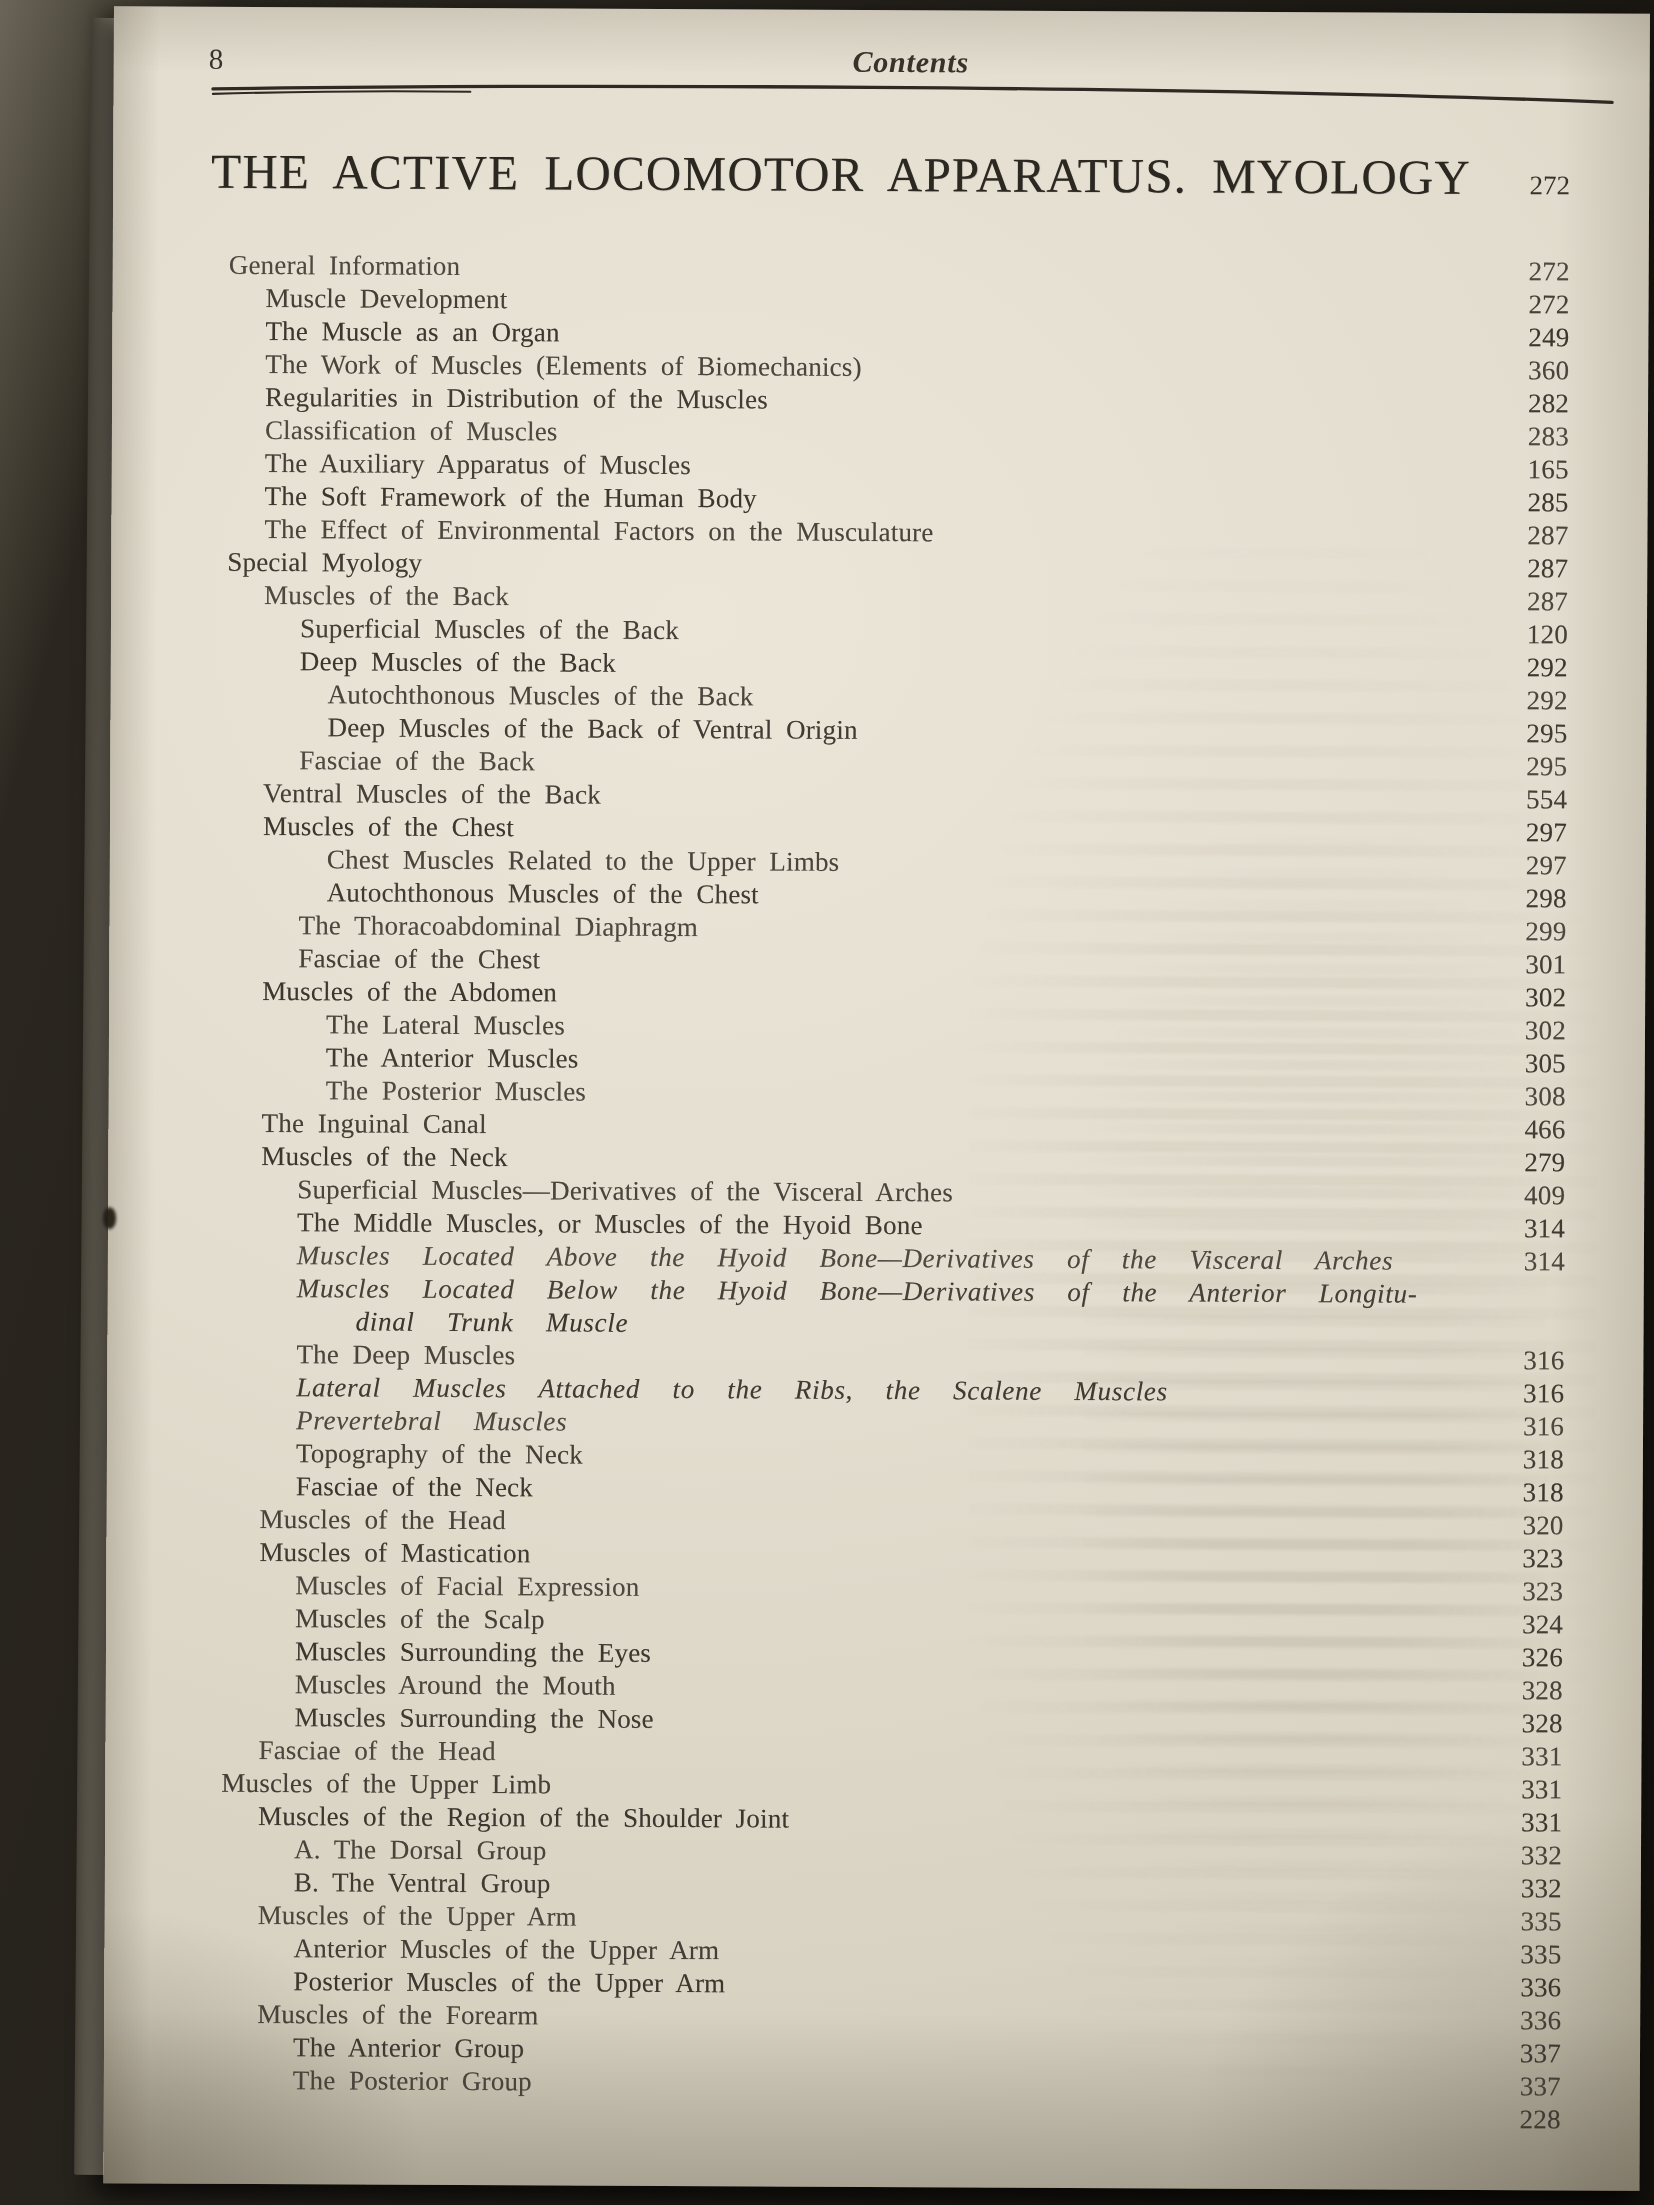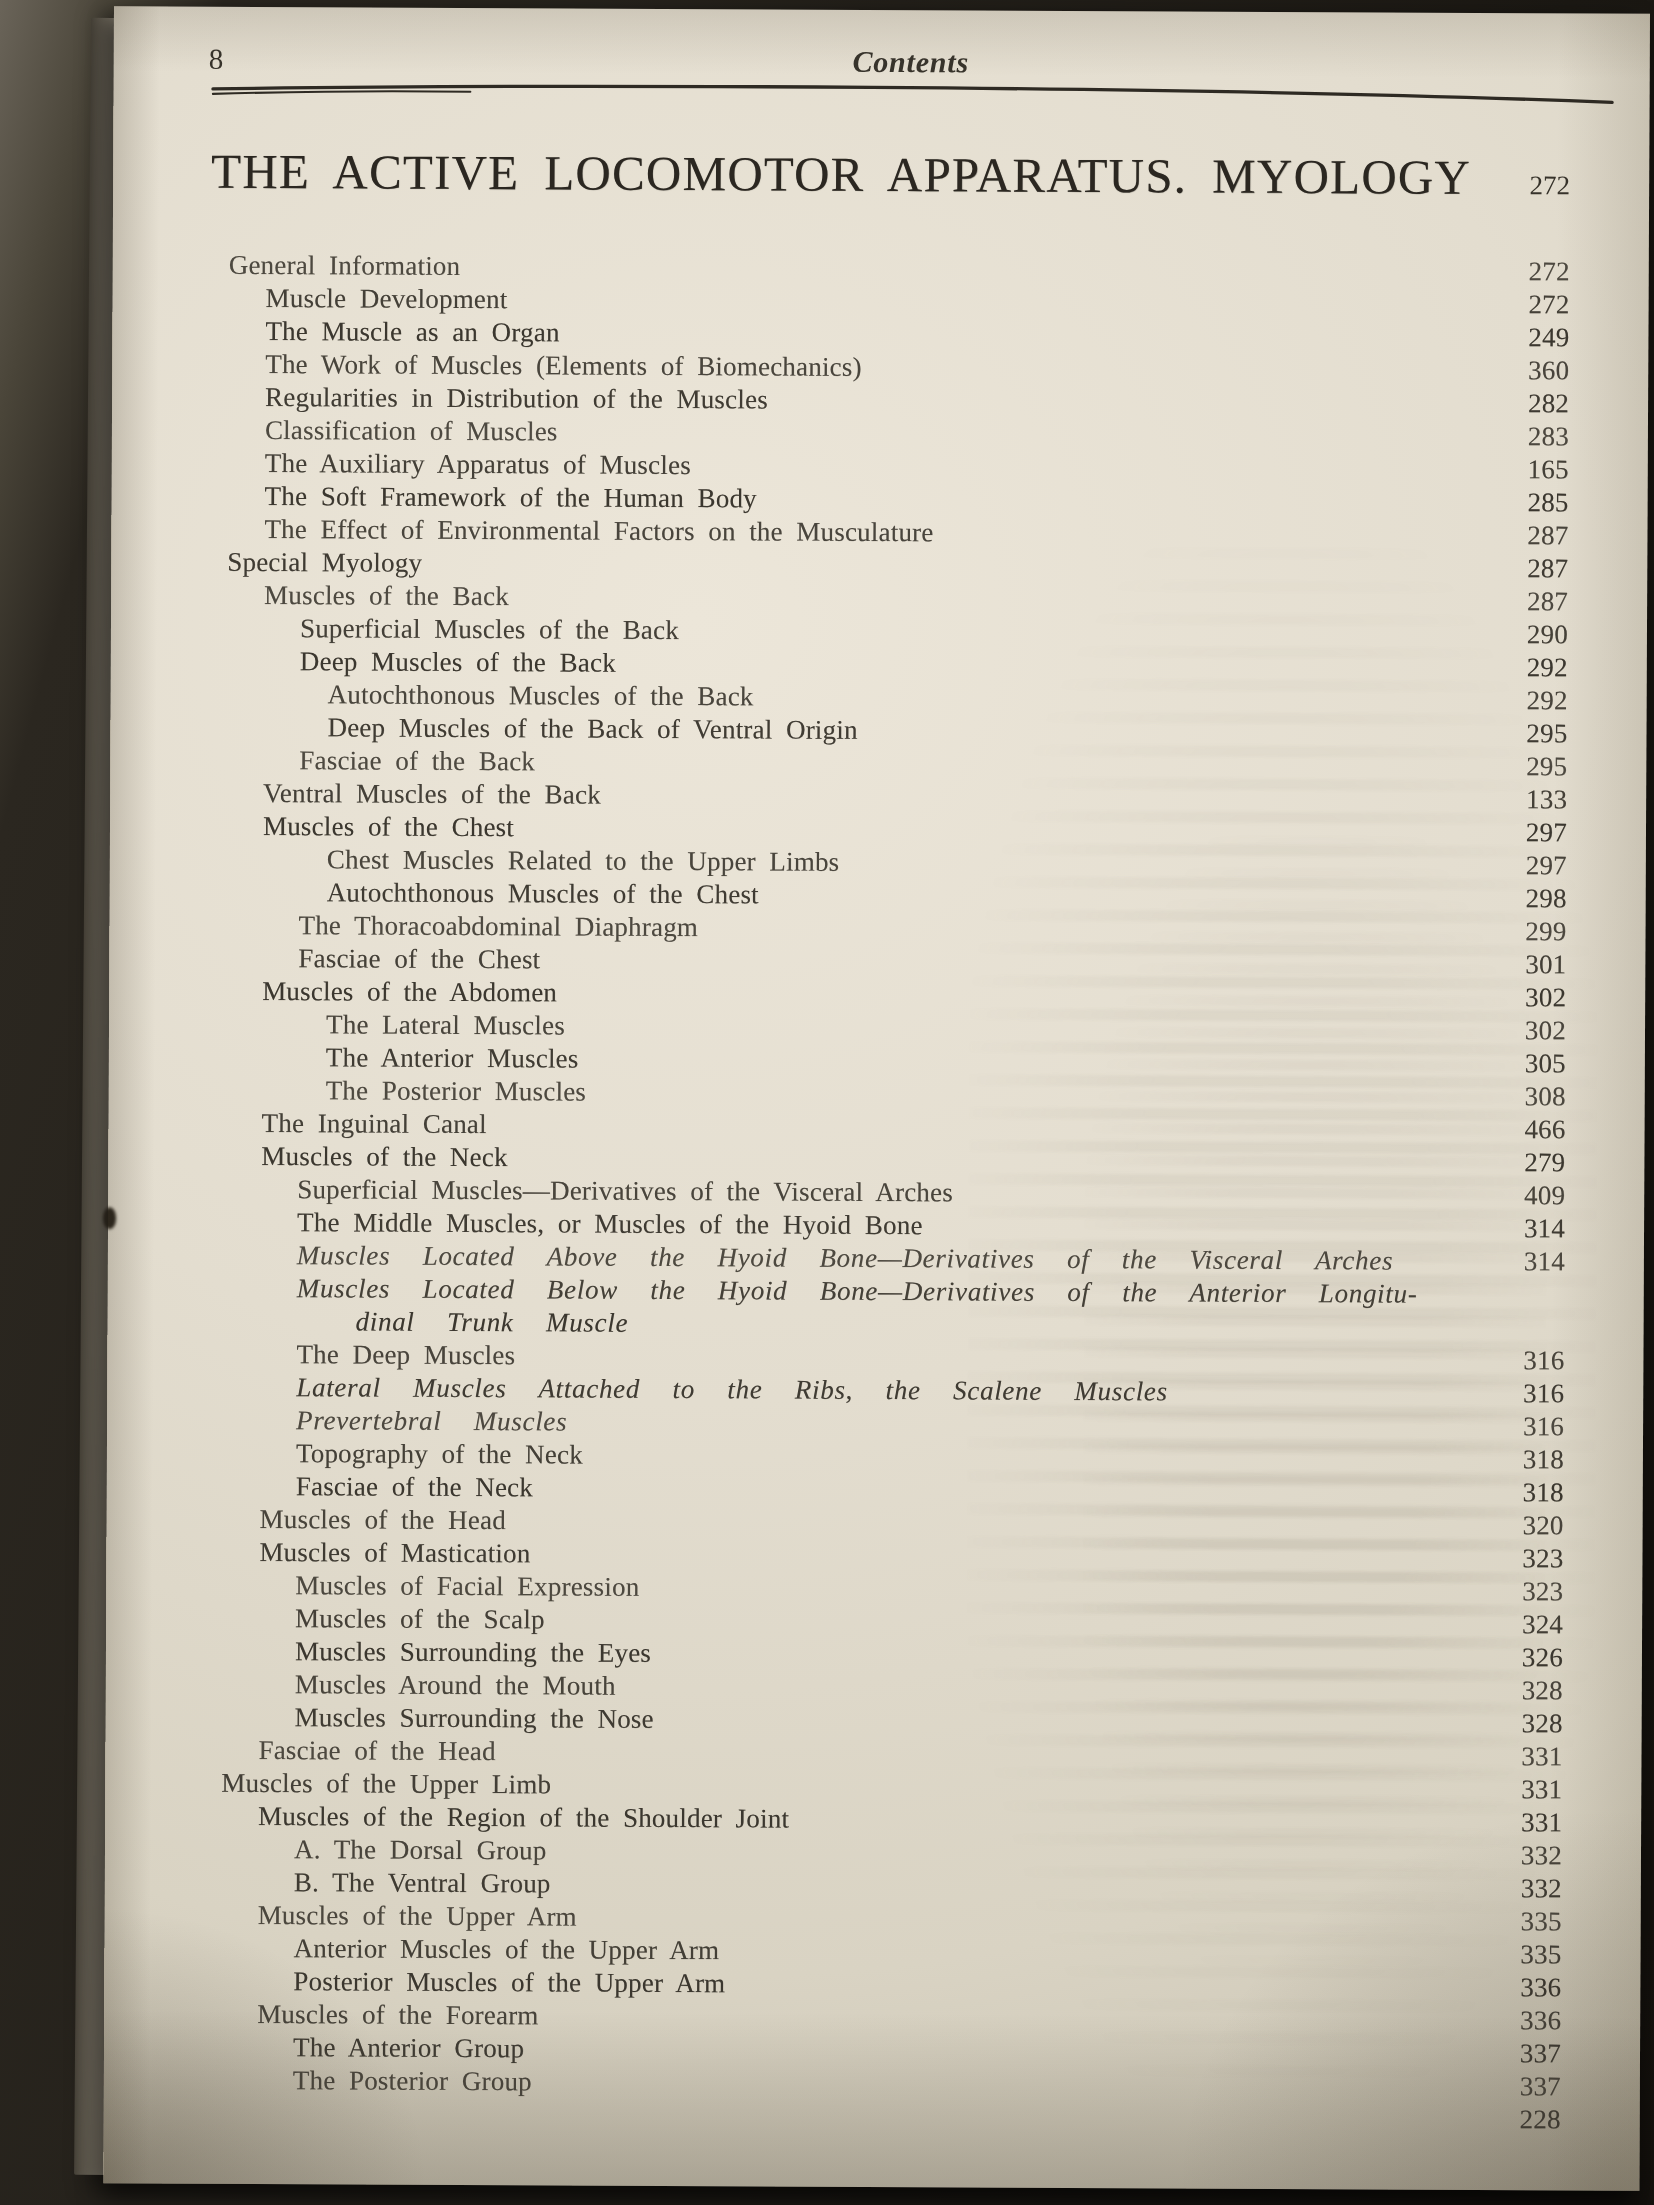--- a/index.html
+++ b/index.html
@@ -130,41 +130,41 @@
       <div class="toc-row" style="padding-left: 116px; opacity: 0.948;">
         <span class="t">Special Myology</span>
         <span class="p">287</span>
       </div>
       <div class="toc-row" style="padding-left: 153px; opacity: 0.87;">
         <span class="t">Muscles of the Back</span>
         <span class="p">287</span>
       </div>
       <div class="toc-row" style="padding-left: 189px; opacity: 0.922;">
         <span class="t">Superficial Muscles of the Back</span>
-        <span class="p">290</span>
+        <span class="p">120</span>
       </div>
       <div class="toc-row" style="padding-left: 189px; opacity: 0.974;">
         <span class="t">Deep Muscles of the Back</span>
         <span class="p">292</span>
       </div>
       <div class="toc-row" style="padding-left: 217px; opacity: 0.896;">
         <span class="t">Autochthonous Muscles of the Back</span>
         <span class="p">292</span>
       </div>
       <div class="toc-row" style="padding-left: 217px; opacity: 0.948;">
         <span class="t">Deep Muscles of the Back of Ventral Origin</span>
         <span class="p">295</span>
       </div>
       <div class="toc-row" style="padding-left: 189px; opacity: 0.87;">
         <span class="t">Fasciae of the Back</span>
         <span class="p">295</span>
       </div>
       <div class="toc-row" style="padding-left: 153px; opacity: 0.922;">
         <span class="t">Ventral Muscles of the Back</span>
-        <span class="p">133</span>
+        <span class="p">554</span>
       </div>
       <div class="toc-row" style="padding-left: 153px; opacity: 0.974;">
         <span class="t">Muscles of the Chest</span>
         <span class="p">297</span>
       </div>
       <div class="toc-row" style="padding-left: 217px; opacity: 0.896;">
         <span class="t">Chest Muscles Related to the Upper Limbs</span>
         <span class="p">297</span>
       </div>
       <div class="toc-row" style="padding-left: 217px; opacity: 0.948;">

